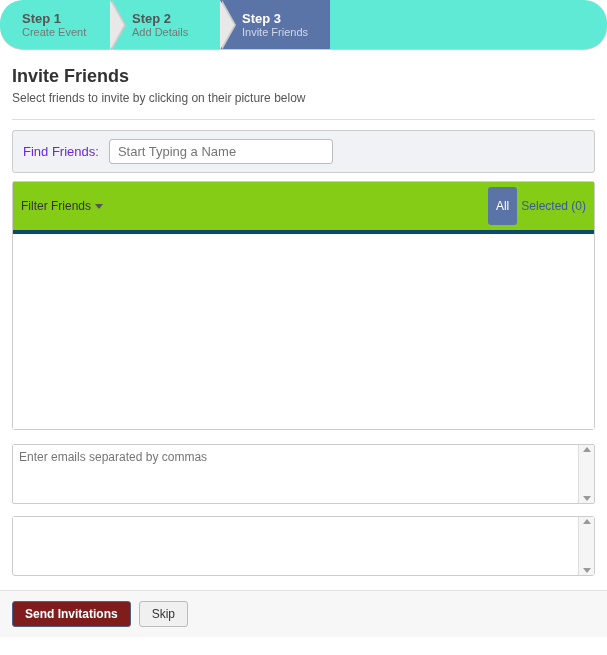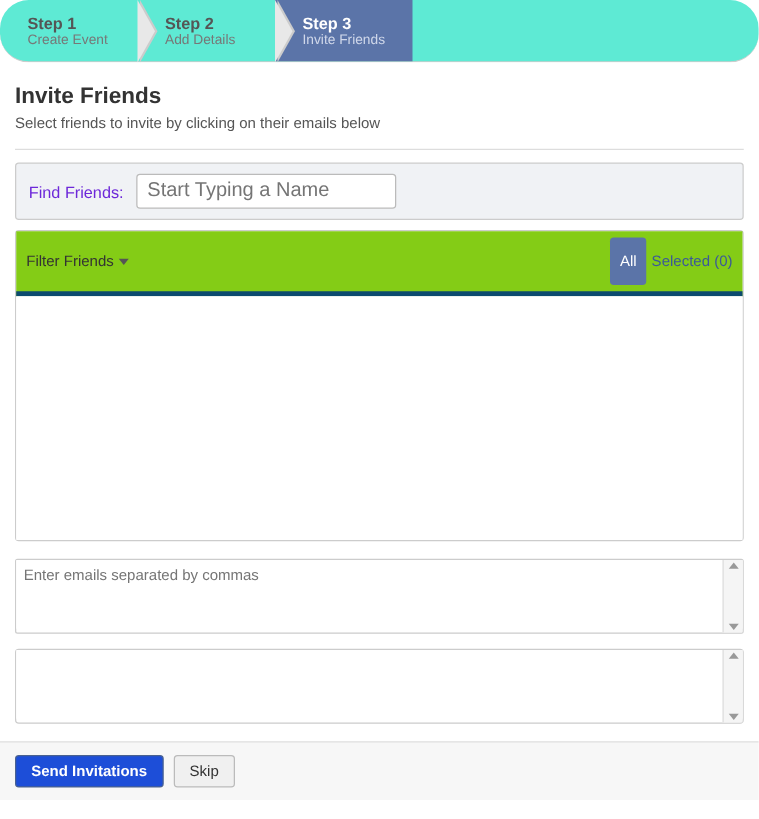--- a/index.html
+++ b/index.html
@@ -121,23 +121,23 @@
       font-size: 13px;
       font-weight: normal;
       color: #6d28d9;
       margin-right: 10px;
       white-space: nowrap;
     }
     .find-friends-input {
       border: 1px solid #bbb;
       border-radius: 3px;
       padding: 4px 8px;
-      font-size: 16px;
+      font-size: 13px;
       color: #14532d;
-      width: 208px;
+      width: 224px;
       background: #fff;
       outline: none;
     }
 
     
     .filter-bar {
       display: flex;
       align-items: center;
       justify-content: space-between;
       padding: 5px 8px;
@@ -293,21 +293,21 @@
     .bottom-buttons {
       display: flex;
       align-items: center;
       gap: 8px;
       padding: 10px 12px;
       border-top: 1px solid #e0e0e0;
       background: #f7f7f7;
       margin: 0 -12px -12px -12px;
     }
     .send-inv-btn {
-      background: #1d4ed8;
+      background: #7f1d1d;
       color: #fff;
       border: 1px solid #4a6290;
       border-radius: 3px;
       padding: 5px 12px;
       font-size: 12px;
       font-weight: bold;
       cursor: pointer;
     }
     .skip-btn {
       background: #f0f0f0;
@@ -339,21 +339,21 @@
   </div>
   <div class="wizard-step active">
     <span class="step-num">Step 3</span>
     <span class="step-label">Invite Friends</span>
   </div>
 </div>
 
 <div class="main-content">
 
   <div class="page-title">Invite Friends</div>
-  <div class="page-subtitle">Select friends to invite by clicking on their emails below</div>
+  <div class="page-subtitle">Select friends to invite by clicking on their picture below</div>
 
   <hr class="divider">
 
   <div class="find-friends-row">
     <span class="find-friends-label">Find Friends:</span>
     <input class="find-friends-input" type="text" placeholder="Start Typing a Name" style="">
   </div>
 
   <div class="section-box">
     <div class="filter-bar">

